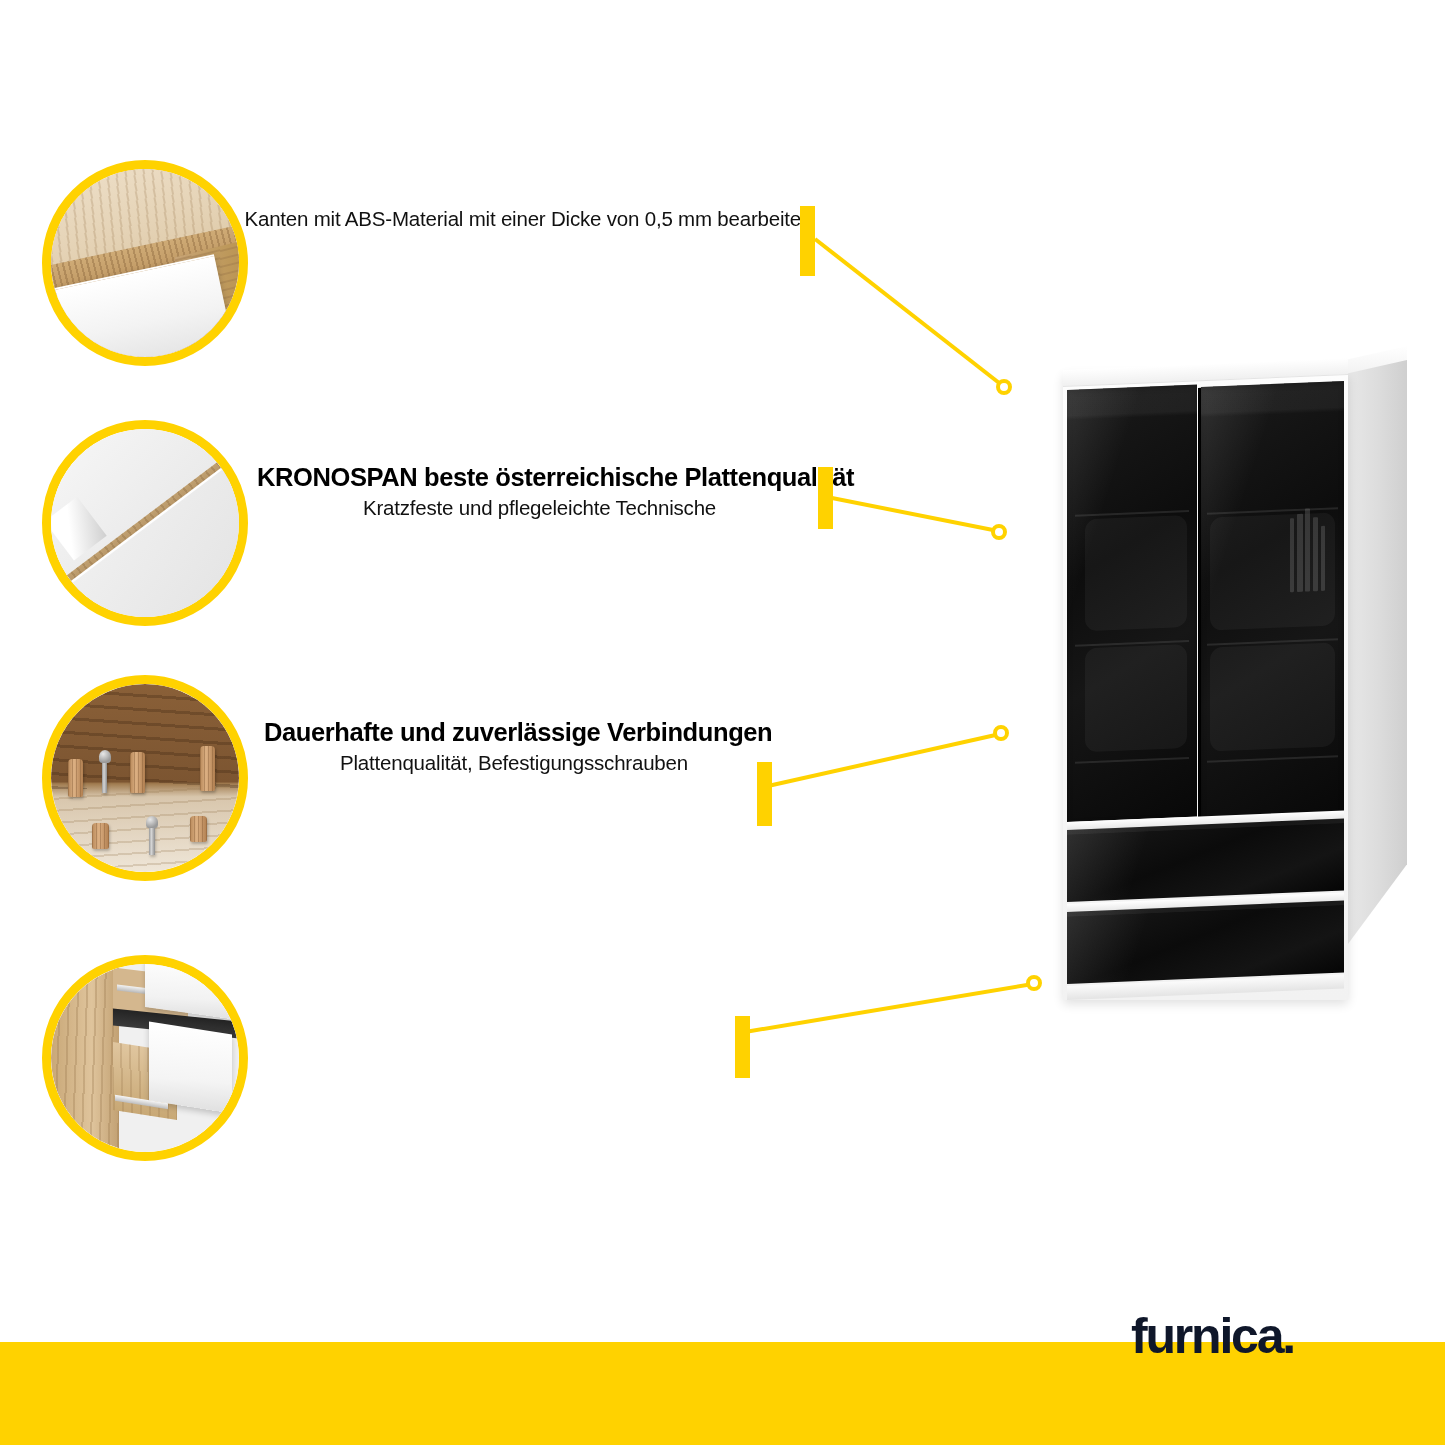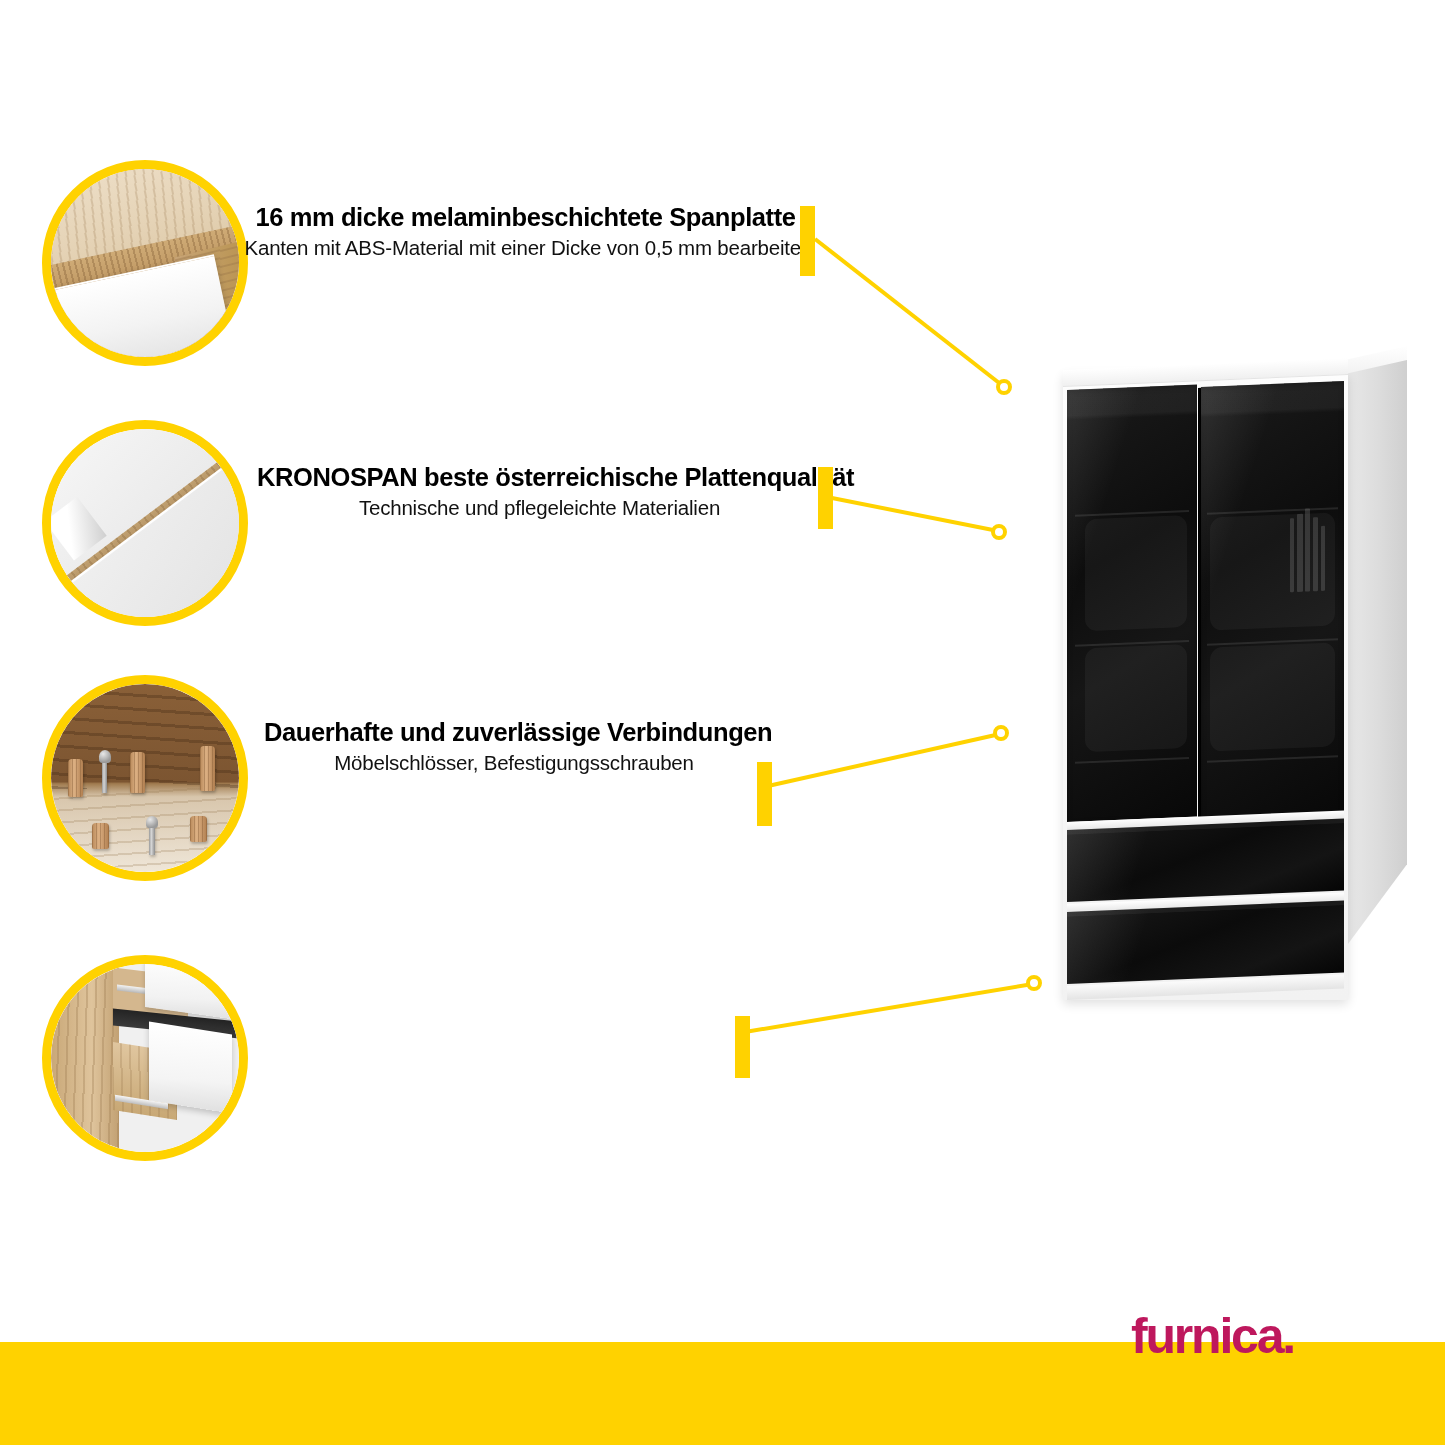--- a/index.html
+++ b/index.html
@@ -365,21 +365,21 @@
     text-shadow: 3px 3px 0 rgba(0,0,0,0.18);
     white-space: nowrap;
     font-stretch: condensed;
   }
   #brand-logo {
     position: absolute;
     left: 1131px;
     top: 1307px;
     font-size: 50px;
     font-weight: 700;
-    color: #be185d;
+    color: #0f172a;
     letter-spacing: -2.2px;
     white-space: nowrap;
   }
 </style>
 </head>
 <body>
 
 <div id="stage">
 
   <svg class="connectors" viewBox="0 0 1445 1445" width="1445" height="1445" aria-hidden="true">
@@ -401,40 +401,39 @@
     <div class="thumb">
       <div class="thumb-inner">
         <div class="t1-bg"></div>
         <div class="t1-topface"></div>
         <div class="t1-edge"></div>
         <div class="t1-side"></div>
         <div class="t1-white"></div>
       </div>
     </div>
     <div class="feat-text" style="left:243px; width:565px;">
-      <p class="feat-title">16 mm dicke melaminbeschichtete Spanplatte</p>
       <p class="feat-sub">Kanten mit ABS-Material mit einer Dicke von 0,5 mm bearbeitet</p>
     </div>
     <div class="marker-bar" style="left:800px; top:51px; height:70px;"></div>
   </div>
 
   <div class="feature-row r2">
     <div class="thumb">
       <div class="thumb-inner">
         <div class="t2-bg"></div>
         <div class="t2-upper"></div>
         <div class="t2-band"></div>
         <div class="t2-white1"></div>
         <div class="t2-lower"></div>
         <div class="t2-corner"></div>
       </div>
     </div>
     <div class="feat-text" style="left:257px; width:565px;">
       <p class="feat-title">KRONOSPAN beste österreichische Plattenqualität</p>
-      <p class="feat-sub">Technische und pflegeleichte Materialien</p>
+      <p class="feat-sub">Kratzfeste und pflegeleichte Technische</p>
     </div>
     <div class="marker-bar" style="left:818px; top:52px; height:62px;"></div>
   </div>
 
   <div class="feature-row r3">
     <div class="thumb">
       <div class="thumb-inner">
         <div class="t3-bg"></div>
         <div class="t3-grain"></div>
         <div class="t3-grain2"></div>
@@ -444,21 +443,21 @@
         <div class="dowel" style="left:22%; top:74%; width:9%;  height:14%;"></div>
         <div class="dowel" style="left:74%; top:70%; width:9%;  height:14%;"></div>
         <div class="screw" style="left:27%; top:40%; width:3%;  height:18%;"></div>
         <div class="screw-head" style="left:25.4%; top:35%; width:6.5%; height:7%;"></div>
         <div class="screw" style="left:52%; top:74%; width:3.4%; height:17%;"></div>
         <div class="screw-head" style="left:50.6%; top:70%; width:6.5%; height:6.5%;"></div>
       </div>
     </div>
     <div class="feat-text" style="left:264px; width:500px;">
       <p class="feat-title">Dauerhafte und zuverlässige Verbindungen</p>
-      <p class="feat-sub">Möbelschlösser, Befestigungsschrauben</p>
+      <p class="feat-sub">Plattenqualität, Befestigungsschrauben</p>
     </div>
     <div class="marker-bar" style="left:757px; top:92px; height:64px;"></div>
   </div>
 
   <div class="feature-row r4">
     <div class="thumb">
       <div class="thumb-inner">
         <div class="t4-bg"></div>
         <div class="t4-leftpanel"></div>
         <div class="t4-oak-a"></div>

